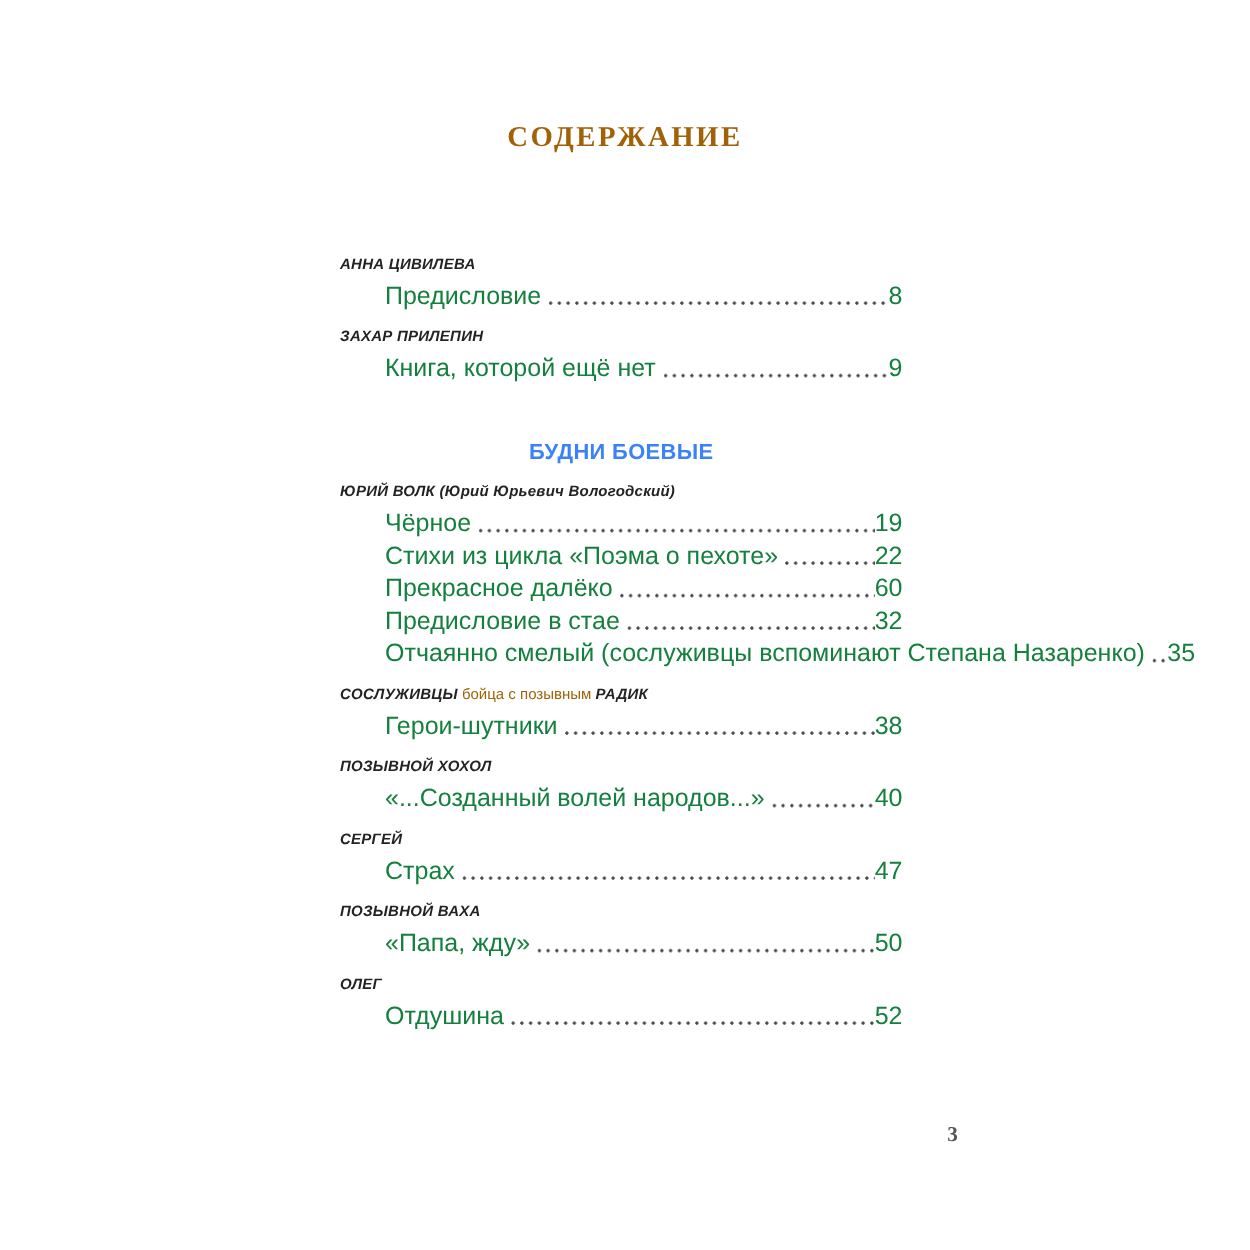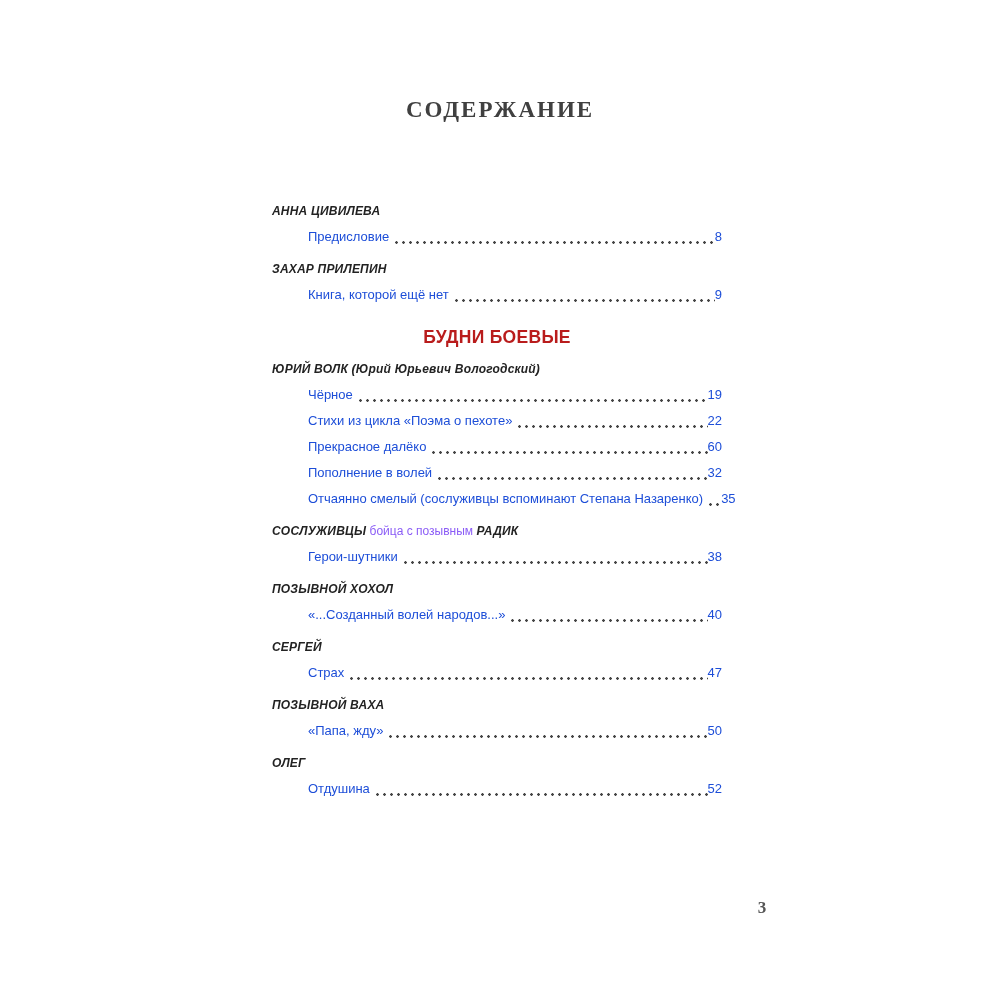--- a/index.html
+++ b/index.html
@@ -19,49 +19,49 @@
     position: absolute;
     top: 97px;
     left: 0;
     right: 0;
     margin: 0;
     text-align: center;
     font-family: "Liberation Serif", serif;
     font-size: 23px;
     font-weight: 700;
     letter-spacing: 2px;
-    color: #404040;
+    color: #a16207;
   }
   .toc {
     position: absolute;
     left: 272px;
     top: 192px;
     width: 450px;
   }
   .toc-author {
     font-style: italic;
     font-weight: 700;
     font-size: 12px;
     line-height: 26px;
     color: #232323;
     margin-top: 6px;
     letter-spacing: 0.2px;
   }
   .toc-author .reg {
     font-style: normal;
     font-weight: 400;
-    color: #8b5cf6;
+    color: #a16207;
     letter-spacing: 0;
   }
   .toc-entry {
     display: flex;
     padding-left: 36px;
-    font-size: 13px;
+    font-size: 20px;
     line-height: 26px;
-    color: #1d4ed8;
+    color: #15803d;
   }
   .toc-entry .entry-title {
     white-space: nowrap;
   }
   .toc-entry .leader {
     flex: 1 1 auto;
     position: relative;
     min-width: 14px;
     margin-left: 4px;
   }
@@ -77,22 +77,22 @@
     background-repeat: repeat-x;
   }
   .toc-entry .entry-page {
     white-space: nowrap;
   }
   .toc-section {
     text-align: center;
     font-weight: 700;
     font-size: 17.5px;
     line-height: 26px;
-    color: #b91c1c;
-    margin-top: 16px;
+    color: #3b82f6;
+    margin-top: 40px;
     margin-bottom: 1px;
     letter-spacing: 0.3px;
   }
   .folio {
     position: absolute;
     left: 742px;
     top: 898px;
     width: 40px;
     text-align: center;
     font-family: "Liberation Serif", serif;
@@ -131,21 +131,21 @@
         <span class="entry-title">Стихи из цикла «Поэма о пехоте»</span>
         <span class="leader"></span>
         <span class="entry-page">22</span>
       </div>
       <div class="toc-entry">
         <span class="entry-title">Прекрасное далёко</span>
         <span class="leader"></span>
         <span class="entry-page">60</span>
       </div>
       <div class="toc-entry">
-        <span class="entry-title">Пополнение в волей</span>
+        <span class="entry-title">Предисловие в стае</span>
         <span class="leader"></span>
         <span class="entry-page">32</span>
       </div>
       <div class="toc-entry">
         <span class="entry-title">Отчаянно смелый (сослуживцы вспоминают Степана Назаренко)</span>
         <span class="leader"></span>
         <span class="entry-page">35</span>
       </div>
       <div class="toc-author"><span>СОСЛУЖИВЦЫ</span><span class="reg"> бойца с позывным </span><span>РАДИК</span></div>
       <div class="toc-entry">

